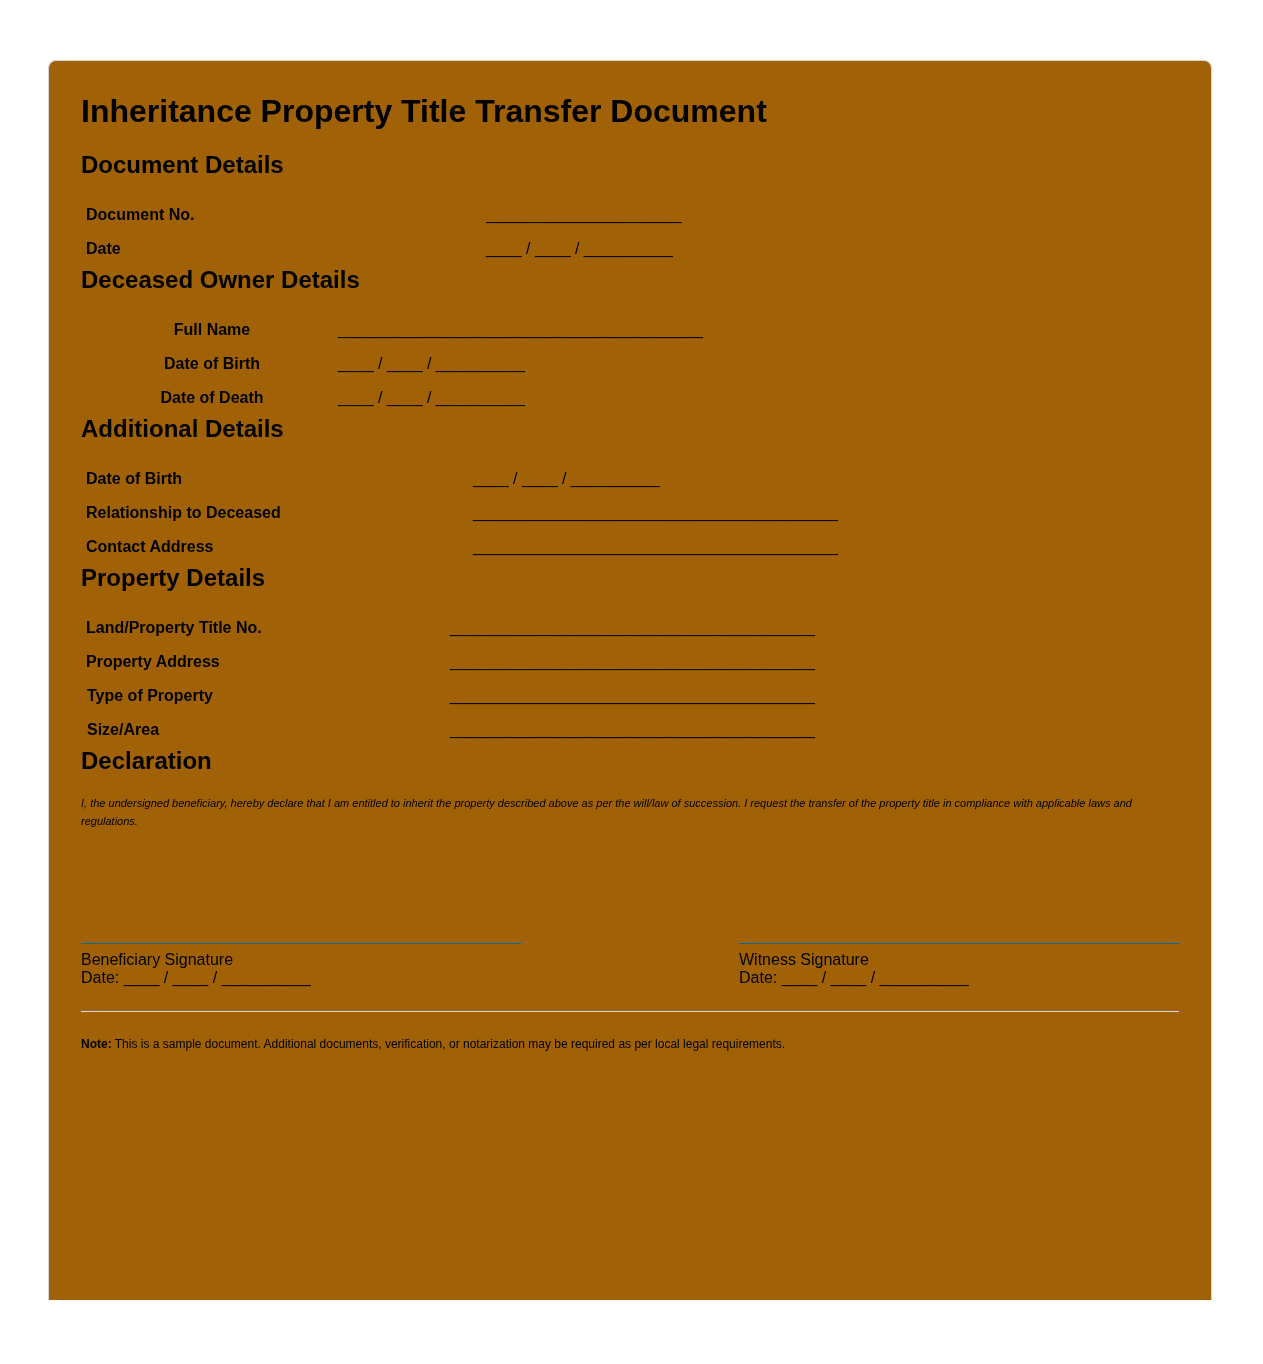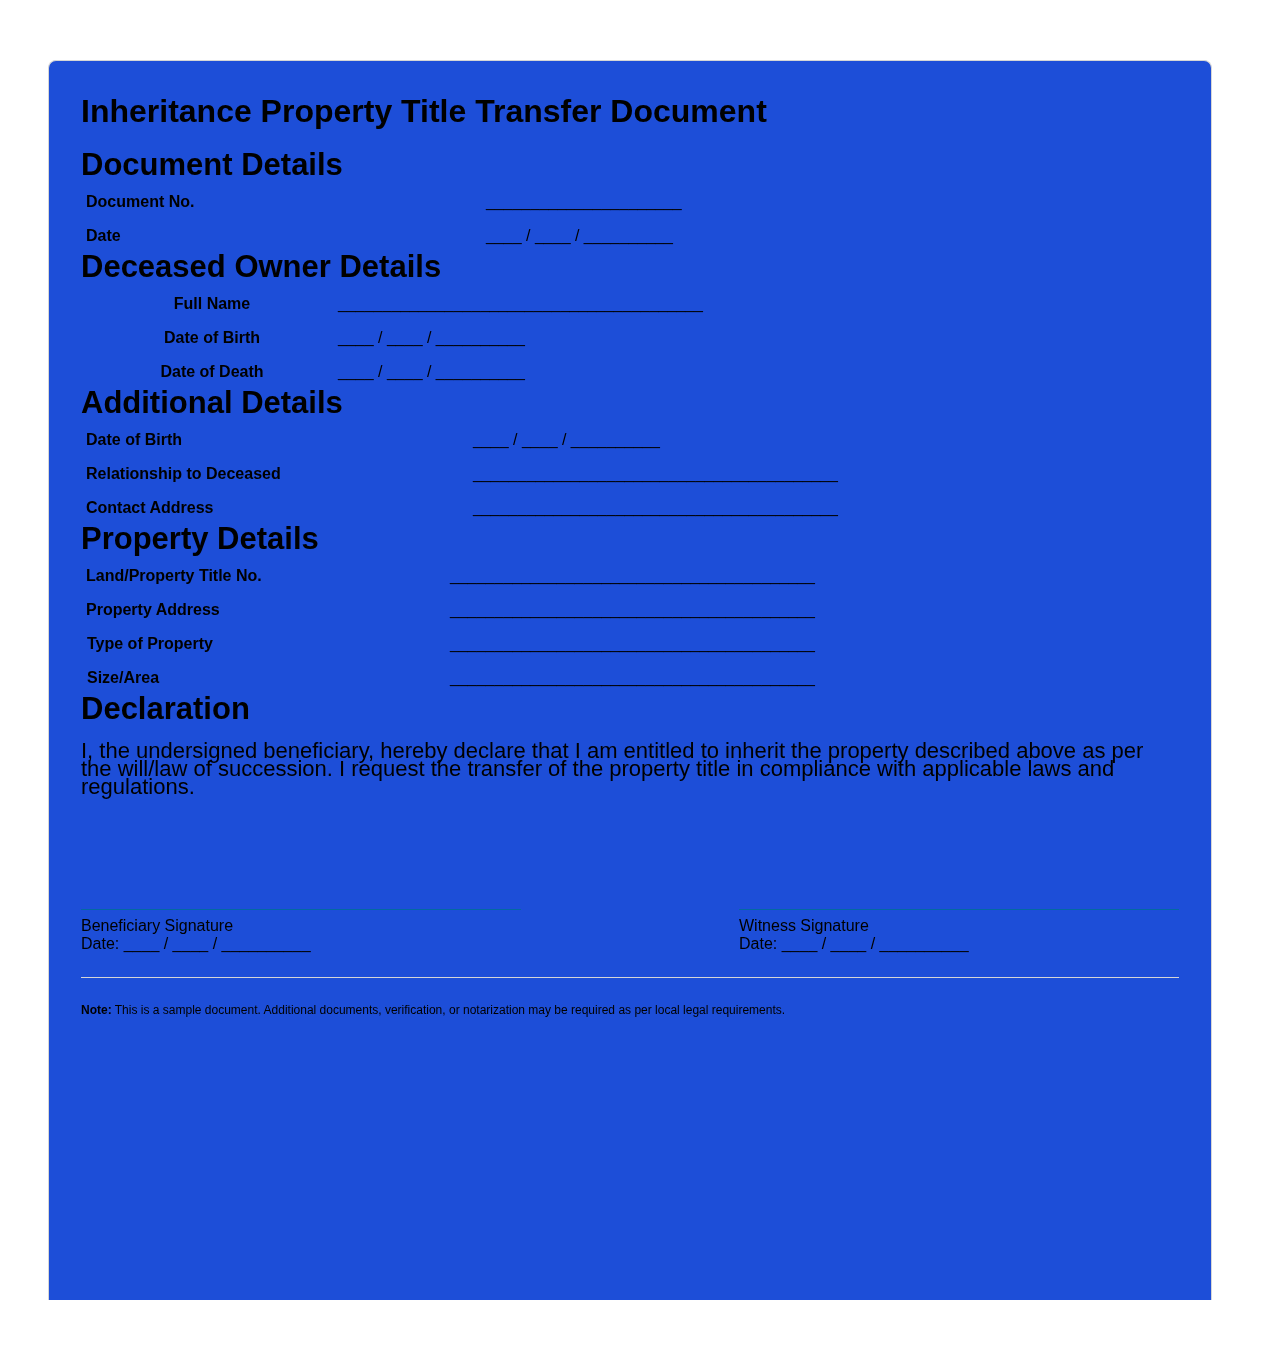--- a/index.html
+++ b/index.html
@@ -3,44 +3,44 @@
 <meta charset="utf-8">
 <style>
   html, body { margin: 0; padding: 0; background: #ffffff; }
   body {
     width: 1263px; height: 1364px; position: relative; overflow: hidden;
     font-family: "Liberation Sans", sans-serif; color: #000000;
   }
   .card {
     position: absolute; left: 48px; top: 60px; width: 1164px; height: 1240px;
     border: 1px solid #d6d6d6; border-bottom: none; border-radius: 8px 8px 0 0;
-    padding: 32px 32px 0 32px; box-sizing: border-box; background: #1d4ed8;
+    padding: 32px 32px 0 32px; box-sizing: border-box; background: #a16207;
   }
   h1 {
     margin: 0; font-size: 32px; line-height: 36px; font-weight: bold; letter-spacing: 0;
   }
   h2 {
-    font-size: 31px; line-height: 28px; font-weight: bold; margin: 0;
+    font-size: 24px; line-height: 28px; font-weight: bold; margin: 0;
   }
   h2.first { margin-top: 22px; }
   h2.next { }
-  table.fields { border-collapse: collapse; margin-top: 6px; }
+  table.fields { border-collapse: collapse; margin-top: 19px; }
   table.fields td {
     height: 34px; padding: 0 0 0 5px; font-size: 16px; line-height: 18px;
     vertical-align: middle; white-space: nowrap;
   }
   table.fields td.label { font-weight: bold; }
   table.fields td.value { padding-left: 0; }
   .t-doc td.label { width: 400px; }
   .t-dec td.label { width: 252px; text-align: center; }
   .t-ben td.label { width: 387px; }
   .t-prop td.label { width: 363px; }
   .t-prop td.label.indent { padding-left: 6px; }
   .declaration-text {
-    margin: 19px 0 0 0; font-size: 22px; line-height: 18px; width: 1080px;
+    margin: 19px 0 0 0; font-size: 11px; line-height: 18px; width: 1080px; font-style: italic;
   }
   .signatures {
     display: flex; justify-content: space-between; margin-top: 113px;
   }
   .sig {
     width: 440px; border-top: 1px solid #0369a1; padding-top: 7px;
     font-size: 16px; line-height: 18px;
   }
   .divider {
     border: none; border-top: 1px solid #d6d6d6; margin: 24px 0 0 0; height: 0;

